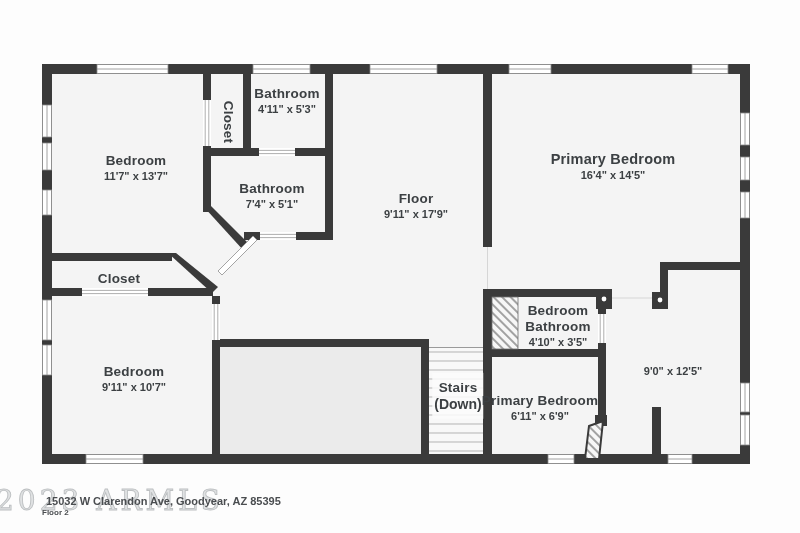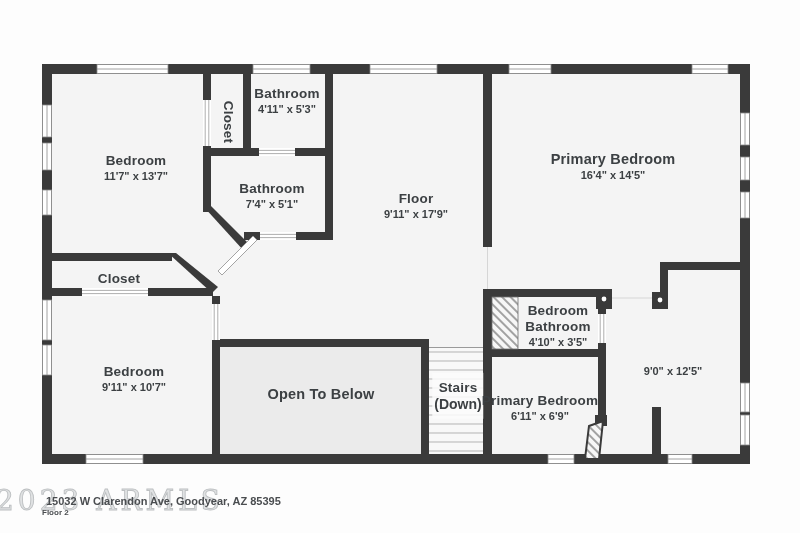--- a/index.html
+++ b/index.html
@@ -220,23 +220,20 @@
 
   <div class="lbl" style="left:119px;top:279px">
     <div class="nm">Closet</div>
   </div>
 
   <div class="lbl" style="left:134px;top:379px">
     <div class="nm">Bedroom</div>
     <div class="dm">9'11" x 10'7"</div>
   </div>
 
-  <div class="lbl big" style="left:321px;top:395px">
-    <div class="nm">Open To Below</div>
-  </div>
 
   <div class="lbl stairs-lbl" style="left:458px;top:396px">
     <div class="nm">Stairs</div>
     <div class="dm">(Down)</div>
   </div>
 
   <div class="lbl" style="left:558px;top:326px">
     <div class="nm">Bedroom</div>
     <div class="nm">Bathroom</div>
     <div class="dm">4'10" x 3'5"</div>

